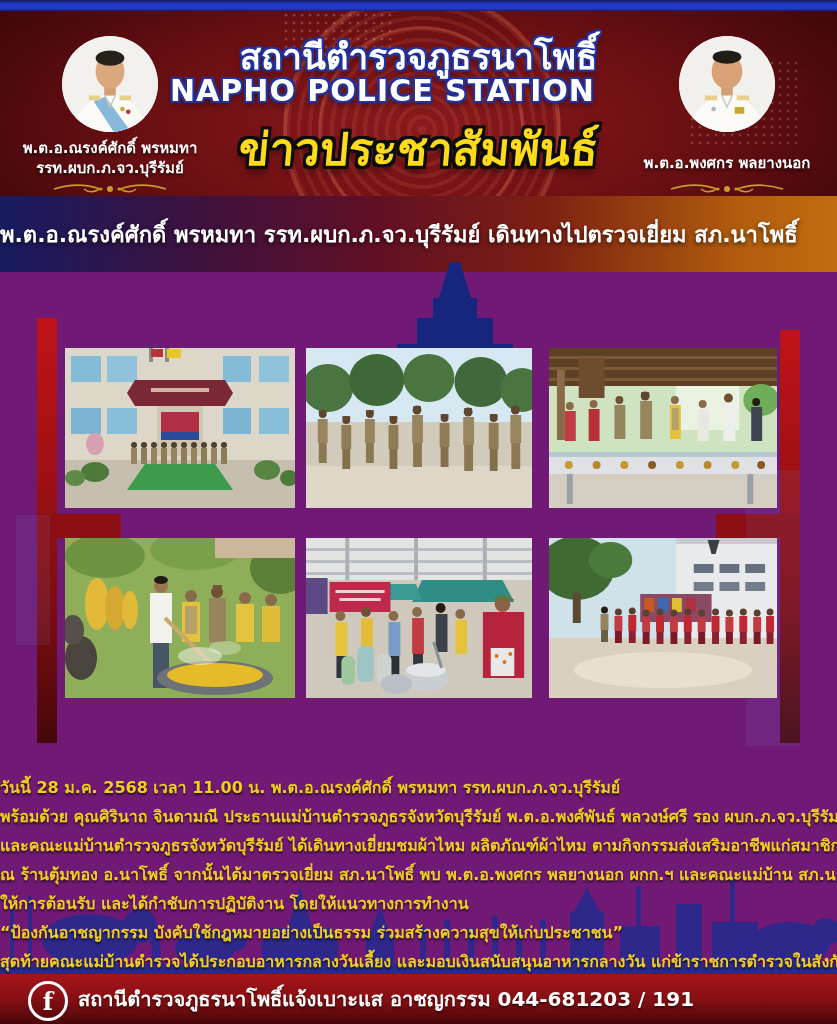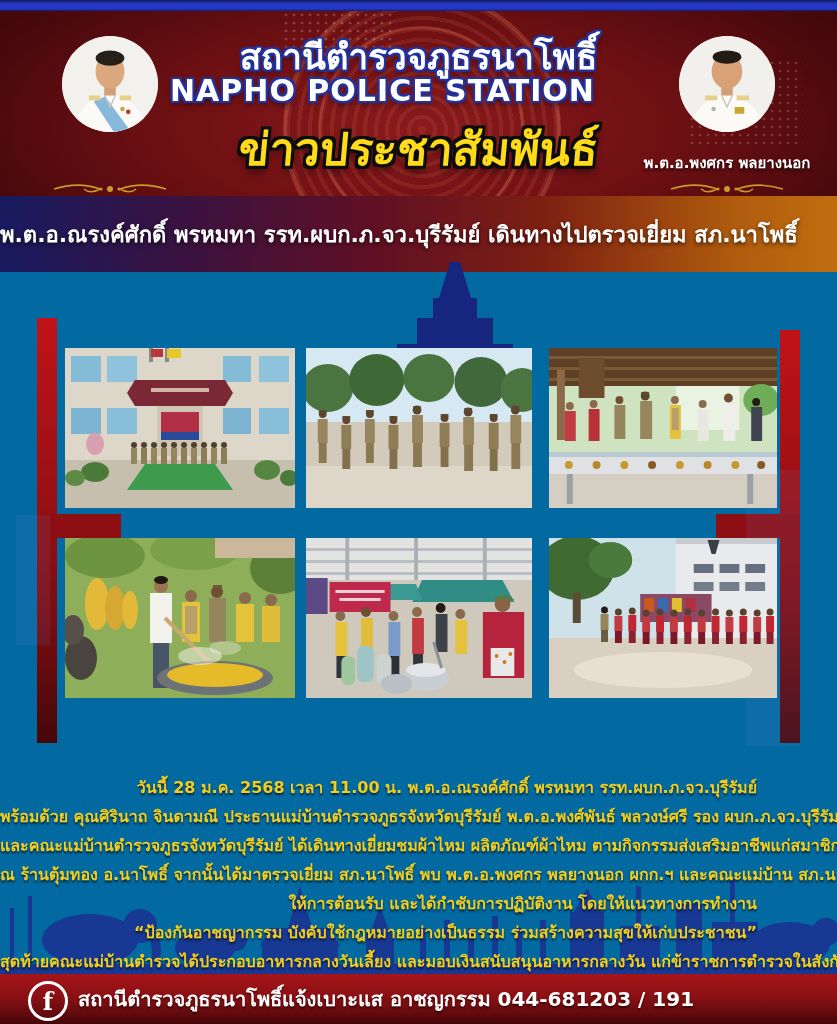--- a/index.html
+++ b/index.html
@@ -1,17 +1,17 @@
 <!DOCTYPE html>
 <html><head>
 <meta charset="utf-8">
 <style>
   html,body{margin:0;padding:0;background:#060d33;}
   .page{position:relative;width:837px;height:1024px;margin:0 auto;overflow:hidden;
-        background:#0369a1;font-family:"DejaVu Sans", sans-serif;}
+        background:#701a75;font-family:"DejaVu Sans", sans-serif;}
 
   
   .top-bar{position:absolute;left:0;top:0;width:837px;height:11px;
            background:linear-gradient(180deg,#111a55 0%,#2438c8 35%,#2438c8 80%,#131d66 100%);}
 
   
   .header{position:absolute;left:0;top:11px;width:837px;height:185px;
           background:radial-gradient(ellipse 560px 220px at 50% 62%, #8a1a1c 0%, #6e1013 45%, #4a090d 80%, #38060a 100%);
           overflow:hidden;}
   .seal{position:absolute;left:283px;top:-20px;width:270px;height:270px;border-radius:50%;
@@ -76,21 +76,21 @@
   .p1{left:65px; top:348px;width:230px;height:160px;}
   .p2{left:306px;top:348px;width:226px;height:160px;}
   .p3{left:549px;top:348px;width:228px;height:160px;}
   .p4{left:65px; top:538px;width:230px;height:160px;}
   .p5{left:306px;top:538px;width:226px;height:160px;}
   .p6{left:549px;top:538px;width:228px;height:160px;}
 
   
   .silhouette{position:absolute;left:0;top:868px;width:837px;height:108px;opacity:.8;}
   .body-text{position:absolute;left:0;top:773px;width:837px;}
-  .body-line{position:relative;width:757px;height:29px;line-height:29px;text-align:right;white-space:nowrap;
+  .body-line{position:relative;width:837px;height:29px;line-height:29px;text-align:left;white-space:nowrap;
              font-size:16px;font-weight:bold;color:#f1cf20;text-shadow:0 2px 2px rgba(0,0,0,.65);}
 
   
   .footer{position:absolute;left:0;top:974px;width:837px;height:50px;
           background:linear-gradient(180deg,#a61419 0%,#8a1014 45%,#5c090c 85%,#420507 100%);}
   .fb-circle{position:absolute;left:28px;top:7px;width:34px;height:34px;border:3px solid #ffffff;border-radius:50%;
              display:flex;align-items:center;justify-content:center;}
   .fb-f{color:#ffffff;font-size:24px;font-weight:bold;font-family:"DejaVu Serif",serif;line-height:1;margin-top:2px;}
   .footer-label{position:absolute;left:78px;top:0;height:50px;line-height:50px;
                 font-size:20px;font-weight:bold;color:#ffffff;white-space:nowrap;text-shadow:0 2px 2px rgba(0,0,0,.5);}
@@ -121,20 +121,24 @@
         <polygon points="33,68 45,63 72,100 54,100" fill="#86b8dc"></polygon>
         <rect x="44" y="50" width="12" height="12" fill="#d29e74"></rect>
         <ellipse cx="50" cy="37" rx="15" ry="18" fill="#dba87e"></ellipse>
         <ellipse cx="50" cy="23" rx="15" ry="8" fill="#26201a"></ellipse>
         <rect x="28" y="62" width="12" height="5" fill="#e8d08a"></rect>
         <rect x="60" y="62" width="12" height="5" fill="#e8d08a"></rect>
         <circle cx="63" cy="76" r="2.4" fill="#c9a52f"></circle>
         <circle cx="69" cy="79" r="2.4" fill="#b33a36"></circle>
         <path d="M44 61 L50 74 L56 61" stroke="#c8c4bc" stroke-width="1.5" fill="none"></path>
       </svg>
+    </div>
+    <div class="officer-caption cap-left">
+      <div>พ.ต.อ.ณรงค์ศักดิ์ พรหมทา</div>
+      <div>รรท.ผบก.ภ.จว.บุรีรัมย์</div>
     </div>
     <svg class="flourish fl-left" viewBox="0 0 120 12">
       <path d="M4 6 C20 1 36 1 50 6 C44 9.5 38 9.5 34 6 M116 6 C100 1 84 1 70 6 C76 9.5 82 9.5 86 6" stroke="#c8992c" fill="none" stroke-width="1.6"></path>
       <circle cx="60" cy="6" r="3" fill="#c8992c"></circle>
       <circle cx="51" cy="6" r="1.6" fill="#c8992c"></circle>
       <circle cx="69" cy="6" r="1.6" fill="#c8992c"></circle>
     </svg>
 
     <div class="portrait portrait-right">
       <svg viewBox="0 0 100 100">

